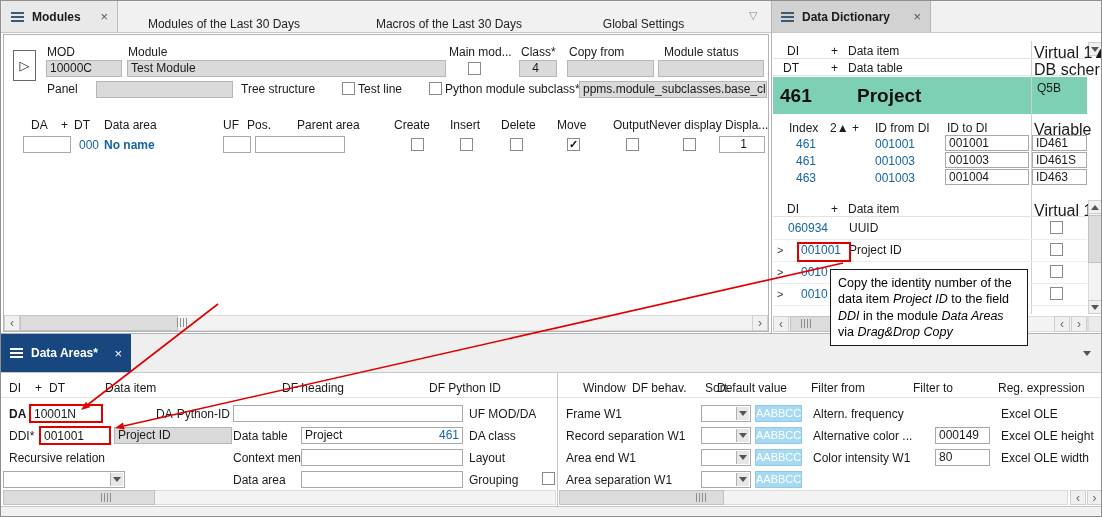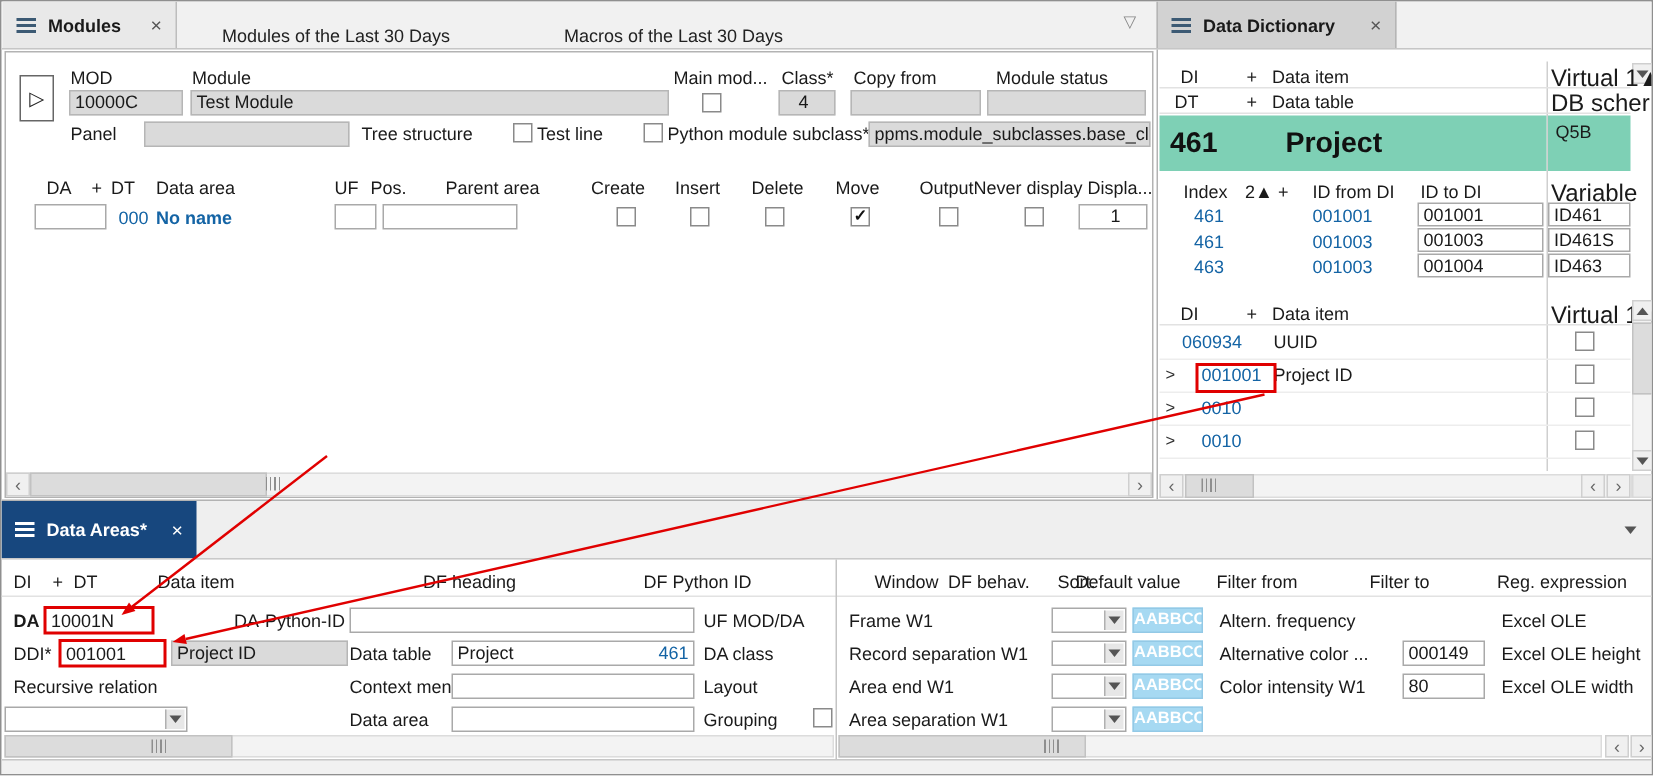--- a/index.html
+++ b/index.html
@@ -23,41 +23,42 @@
 .hamb.white{border-color:#fff}.hamb.white::after{background:#fff}
 .closeg{color:#555;font-size:13px;line-height:13px;margin-left:auto}
 .doc-tab{position:absolute;display:flex;align-items:center;gap:8px;padding:0 9px;height:31px}
 .navtab{position:absolute;height:46px;display:flex;align-items:center;justify-content:center;color:#222}
 .sbtrack{position:absolute;background:#f3f3f3;border:1px solid #dcdcdc}
 .sbbtn{position:absolute;background:#f0f0f0;border:1px solid #cfcfcf;color:#666;display:flex;align-items:center;justify-content:center;font-size:12px;line-height:1}
 .sbthumb{position:absolute;background:#dcdcdc;border:1px solid #c2c2c2}
 .grip{position:absolute;width:10px;height:9px;background:repeating-linear-gradient(90deg,#8e8e8e 0 1px,rgba(0,0,0,0) 1px 3px);z-index:3}
 .hline{position:absolute;height:1px;background:#e2e2e2}
 .vline{position:absolute;width:1px;background:#cfcfcf}
-.swatch{position:absolute;height:17px;background:#a6d9f2;border:1px solid #93c9e6;color:#fff;font-weight:bold;font-size:11px;text-align:center;line-height:15px;overflow:hidden}
+.swatch{position:absolute;height:17px;background:#a6d9f2;border:1px solid #93c9e6;color:#fff;font-weight:normal;font-size:11px;text-align:center;line-height:15px;overflow:hidden}
 .note{position:absolute;background:#fff;border:1px solid #1a1a1a;padding:5px 7px;font-size:12.5px;line-height:1.3;z-index:60;color:#000}
 .itemrow{position:absolute;left:772px;width:314px;height:22px;border-bottom:1px solid #ededed}
 .itemrow .rl{position:absolute;top:4px;white-space:nowrap;line-height:13px}
 .bigid{position:absolute;font-size:19px;font-weight:bold;color:#111}
 svg.overlay{position:absolute;left:0;top:0;z-index:70;pointer-events:none}
 .redrect{position:absolute;border:2px solid #e00000;z-index:55;background:transparent}
 </style>
 </head>
 <body>
 
 <div id="app">
 
   <div style="position:absolute;left:0;top:0;width:1102px;height:32px;background:#f1f1f1;border-bottom:1px solid #c6c6c6"></div>
   <div class="doc-tab" style="left:1px;top:0;width:116px;background:#e9e9e9;border-right:1px solid #bdbdbd">
     <span class="hamb"></span>
     <span class="bold">Modules</span>
     <span class="closeg">×</span>
   </div>
   <div class="navtab" style="left:117px;top:0;width:212px">Modules of the Last 30 Days</div>
   <div class="navtab" style="left:338px;top:0;width:220px">Macros of the Last 30 Days</div>
+  <div class="navtab" style="left:565px;top:0;width:155px">Global Settings</div>
   <span class="lbl" style="left:748px;top:8px;color:#888;font-size:11px">▽</span>
   <div class="doc-tab" style="left:770px;top:0;width:160px;background:#d2d2d2;border-left:1px solid #b5b5b5;border-right:1px solid #b5b5b5">
     <span class="hamb"></span>
     <span class="bold">Data Dictionary</span>
     <span class="closeg">×</span>
   </div>
 
   <div style="position:absolute;left:2px;top:33px;width:766px;height:298px;border:1px solid #b3b3b3;background:#fff"></div>
   <div style="position:absolute;left:12px;top:49px;width:23px;height:31px;border:1px solid #666;background:#fff;display:flex;align-items:center;justify-content:center">
     <span style="font-size:13px">▷</span>
@@ -312,20 +313,23 @@
   <div class="sbtrack" style="left:2px;top:489px;width:553px;height:15px"></div>
   <div class="sbthumb" style="left:2px;top:489px;width:152px;height:15px"></div>
   <div class="grip" style="left:100px;top:492px"></div>
   <div class="sbtrack" style="left:558px;top:489px;width:509px;height:15px"></div>
   <div class="sbthumb" style="left:558px;top:489px;width:165px;height:15px"></div>
   <div class="grip" style="left:695px;top:492px"></div>
   <div class="sbbtn" style="left:1069px;top:489px;width:16px;height:15px">‹</div>
   <div class="sbbtn" style="left:1086px;top:489px;width:15px;height:15px">›</div>
   <div style="position:absolute;left:0;top:505px;width:1102px;height:11px;background:#f1f1f1;border-top:1px solid #c6c6c6"></div>
 
+  <div class="note" style="left:829px;top:268px;width:198px">
+    <span>Copy the identity number of the data item </span><i>Project ID</i><span> to the field </span><i>DDI</i><span> in the module </span><i>Data Areas</i><span> via </span><i>Drag&amp;Drop Copy</i>
+  </div>
 
   <svg class="overlay" width="1102" height="517">
     <line x1="217" y1="303" x2="87" y2="403.5" stroke="#e00000" stroke-width="1.6"></line>
     <polygon points="80,409 85,400.7 89.3,406.3" fill="#e00000"></polygon>
     <line x1="842" y1="262" x2="122.8" y2="425" stroke="#e00000" stroke-width="1.6"></line>
     <polygon points="114,427 122,421.6 123.6,428.4" fill="#e00000"></polygon>
   </svg>
 
 </div>
 

